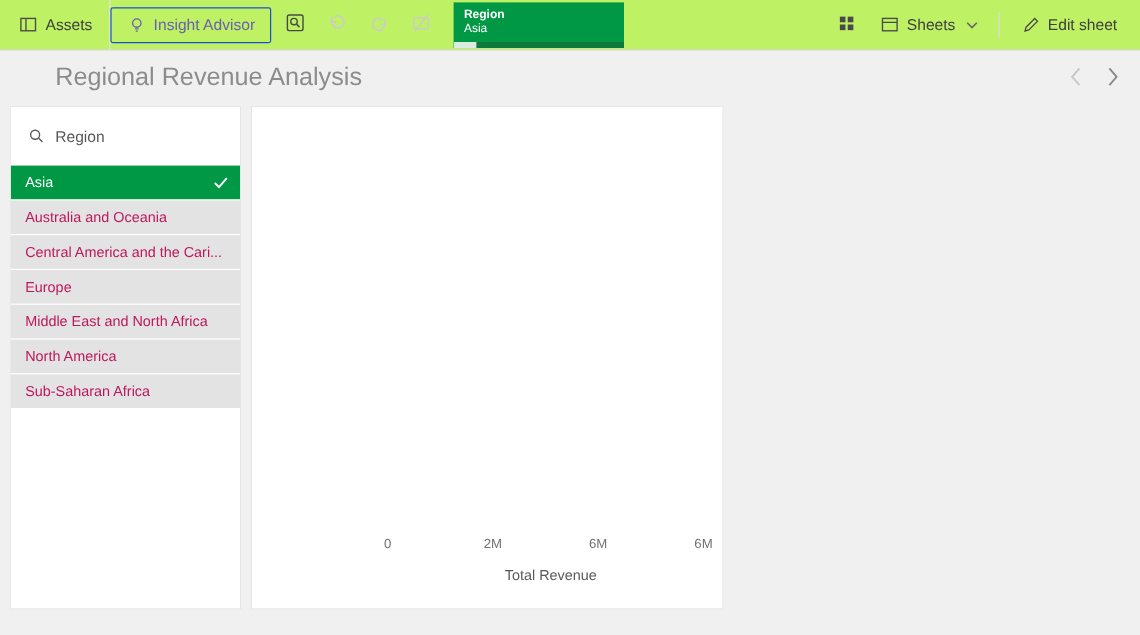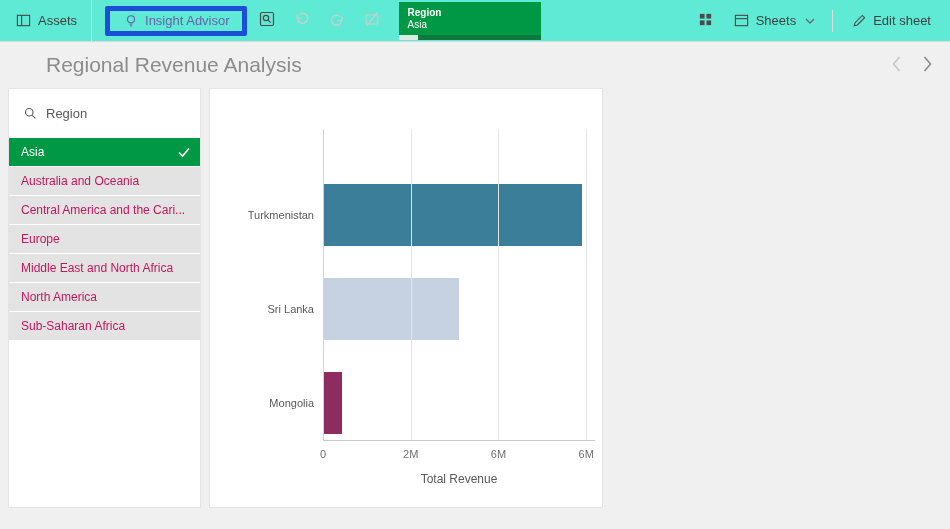--- a/index.html
+++ b/index.html
@@ -6,36 +6,36 @@
   html, body { margin: 0; padding: 0; }
   body {
     width: 950px; height: 529px; overflow: hidden;
     font-family: "Liberation Sans", sans-serif;
     background: #f0f0f0; color: #404040;
   }
   .app { width: 950px; height: 529px; display: flex; flex-direction: column; }
 
   
   .toolbar {
-    height: 42px; min-height: 42px; background: #5eead4;
+    height: 42px; min-height: 42px; background: #bef264;
     border-bottom: 1px solid #d9d9d9;
     display: flex; justify-content: space-between; align-items: center;
     padding-right: 8px;
   }
   .tb-left, .tb-right { display: flex; align-items: center; height: 100%; }
   button { font-family: "Liberation Sans", sans-serif; }
   .tb-btn {
     display: flex; align-items: center; gap: 7px;
     background: none; border: none; padding: 0 11px; height: 100%;
     font-size: 13px; color: #404040; cursor: pointer; white-space: nowrap;
   }
   .assets-btn { padding: 0 14px; border-right: 1px solid #e3e3e3; }
   .insight-btn {
-    height: 30px; align-self: center; margin-left: 13px; padding: 0 12px;
-    border: 5px solid #1d4ed8; border-radius: 2px; color: #6a5fae;
+    height: 30px; align-self: center; padding: 0 12px;
+    border: 1px solid #1d4ed8; border-radius: 2px; color: #6a5fae;
   }
   .icon-btn {
     background: none; border: none; width: 30px; height: 30px;
     display: flex; align-items: center; justify-content: center;
     margin-left: 5px; padding: 0; cursor: pointer;
   }
   .icon-btn.on  { color: #4a4a4a; }
   .icon-btn.off { color: #cccccc; cursor: default; }
 
   .selection-chip {
@@ -275,40 +275,20 @@
           <li class="filter-item alternative">
             <span>North America</span>
           </li>
           <li class="filter-item alternative">
             <span>Sub-Saharan Africa</span>
           </li>
         </ul>
     </section>
 
     <section class="card chart-card">
-      <div class="chart-plot">
-        <div class="bar-rows">
-            <div class="bar-row">
-              <div class="bar-label">Turkmenistan</div>
-              <div class="bar" style="width: 95.1613%; background: rgb(58, 126, 153);"></div>
-            </div>
-            <div class="bar-row">
-              <div class="bar-label">Sri Lanka</div>
-              <div class="bar" style="width: 50%; background: rgb(198, 210, 225);"></div>
-            </div>
-            <div class="bar-row">
-              <div class="bar-label">Mongolia</div>
-              <div class="bar" style="width: 6.93548%; background: rgb(142, 44, 98);"></div>
-            </div>
-          </div>
-      <div class="gridline zero" style="left: 0%;"></div>
-          <div class="gridline" style="left: 32.2581%;"></div>
-          <div class="gridline" style="left: 64.5161%;"></div>
-          <div class="gridline" style="left: 96.7742%;"></div>
-        </div>
       <div class="x-ticks">
           <div class="x-tick" style="left: 0%;">0</div>
           <div class="x-tick" style="left: 32.2581%;">2M</div>
           <div class="x-tick" style="left: 64.5161%;">6M</div>
           <div class="x-tick" style="left: 96.7742%;">6M</div>
         </div>
       <div class="x-title">Total Revenue</div>
     </section>
 
   </div>

